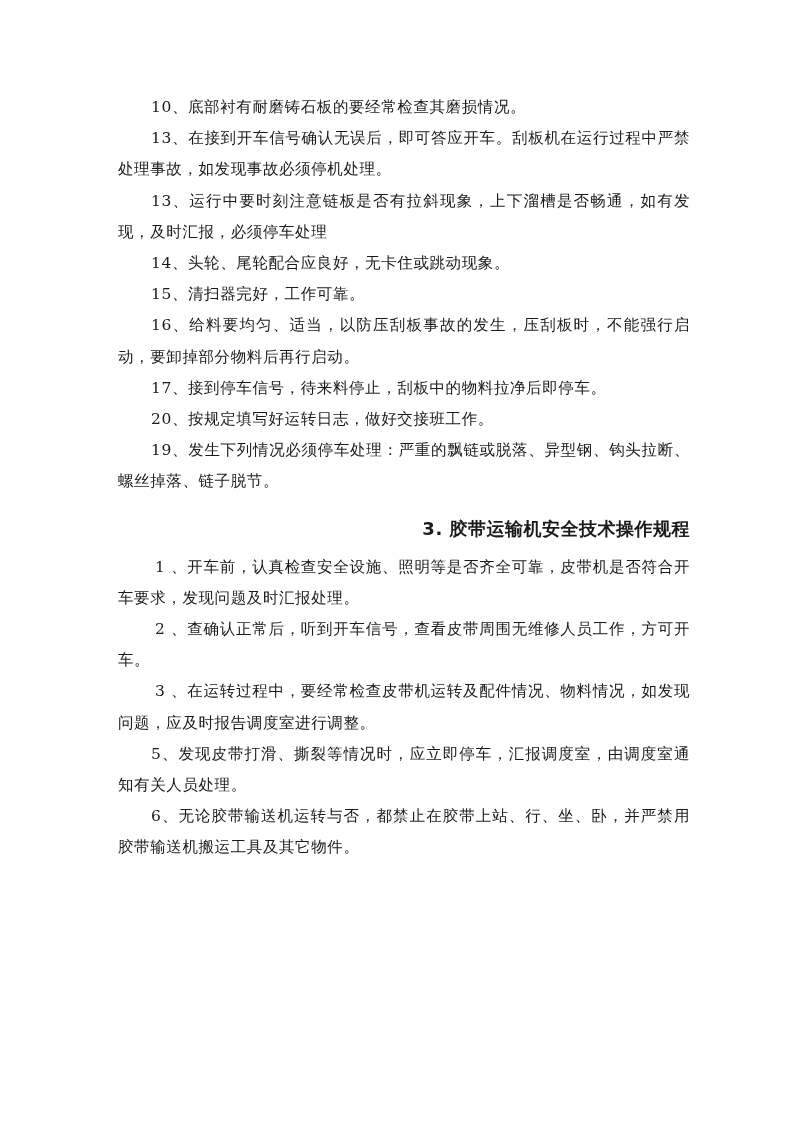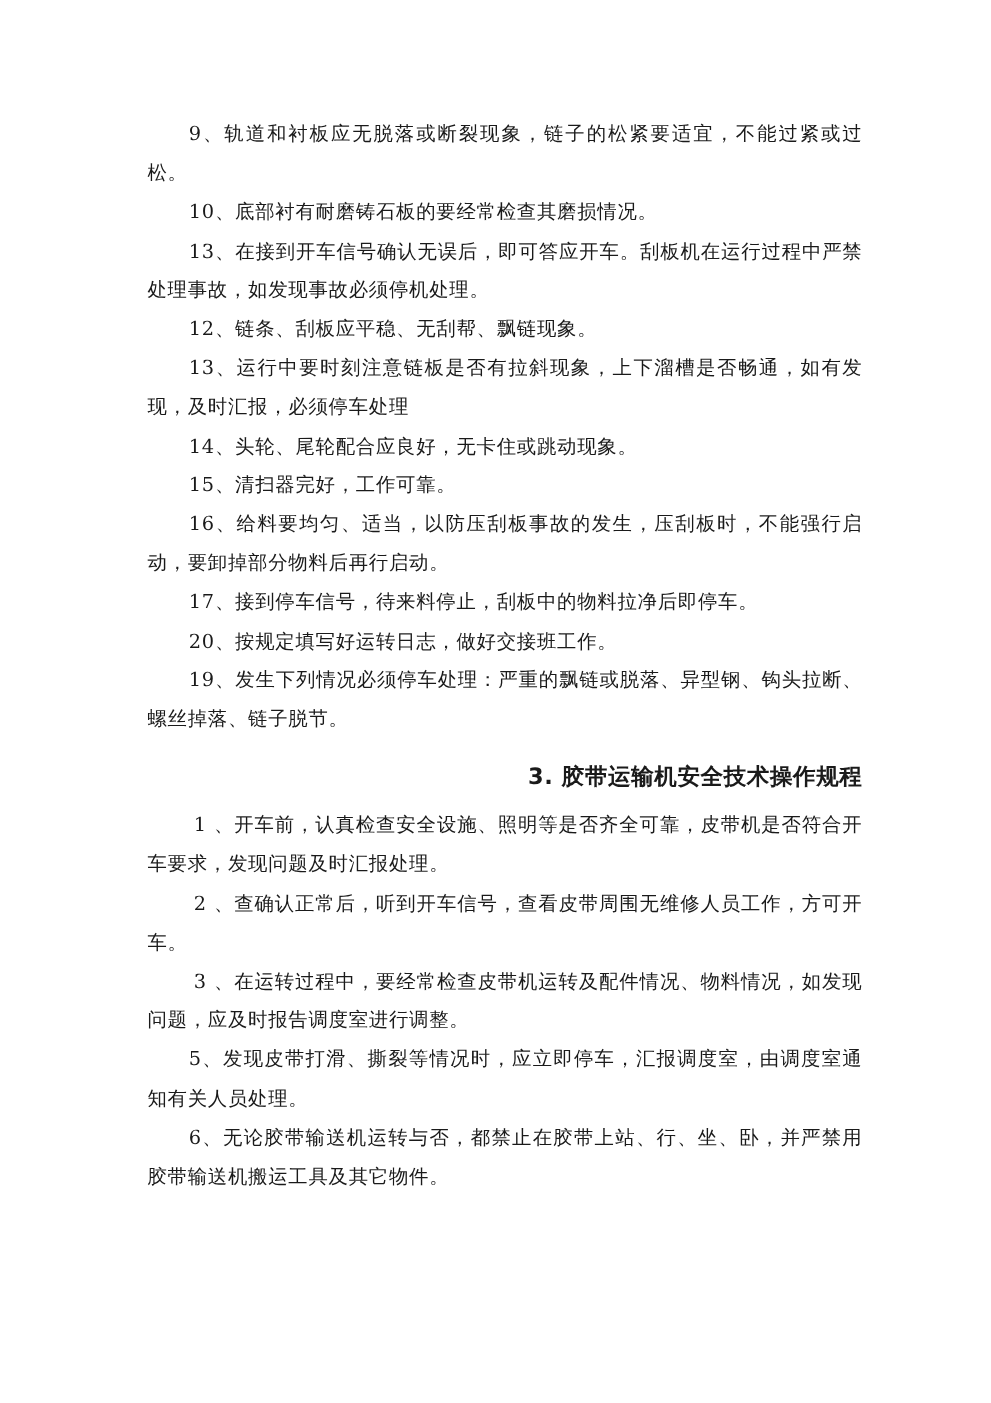--- a/index.html
+++ b/index.html
@@ -40,24 +40,22 @@
       margin: 13px 0 5px 0;
       line-height: 36px;
       letter-spacing: 0.5px;
       padding-left: 22px;
     }
   </style>
 </head>
 <body>
 
 <div class="page">
-  <p class="para">9、轨道和衬板应无脱落或断裂现象，链子的松紧要适宜，不能过紧或过松。</p>
   <p class="para">10、底部衬有耐磨铸石板的要经常检查其磨损情况。</p>
   <p class="para">13、在接到开车信号确认无误后，即可答应开车。刮板机在运行过程中严禁处理事故，如发现事故必须停机处理。</p>
-  <p class="para">12、链条、刮板应平稳、无刮帮、飘链现象。</p>
   <p class="para">13、运行中要时刻注意链板是否有拉斜现象，上下溜槽是否畅通，如有发现，及时汇报，必须停车处理</p>
   <p class="para">14、头轮、尾轮配合应良好，无卡住或跳动现象。</p>
   <p class="para">15、清扫器完好，工作可靠。</p>
   <p class="para">16、给料要均匀、适当，以防压刮板事故的发生，压刮板时，不能强行启动，要卸掉部分物料后再行启动。</p>
   <p class="para">17、接到停车信号，待来料停止，刮板中的物料拉净后即停车。</p>
   <p class="para">20、按规定填写好运转日志，做好交接班工作。</p>
   <p class="para">19、发生下列情况必须停车处理：严重的飘链或脱落、异型钢、钩头拉断、螺丝掉落、链子脱节。</p>
 
   <h2 class="section-heading">3. 胶带运输机安全技术操作规程</h2>
 

